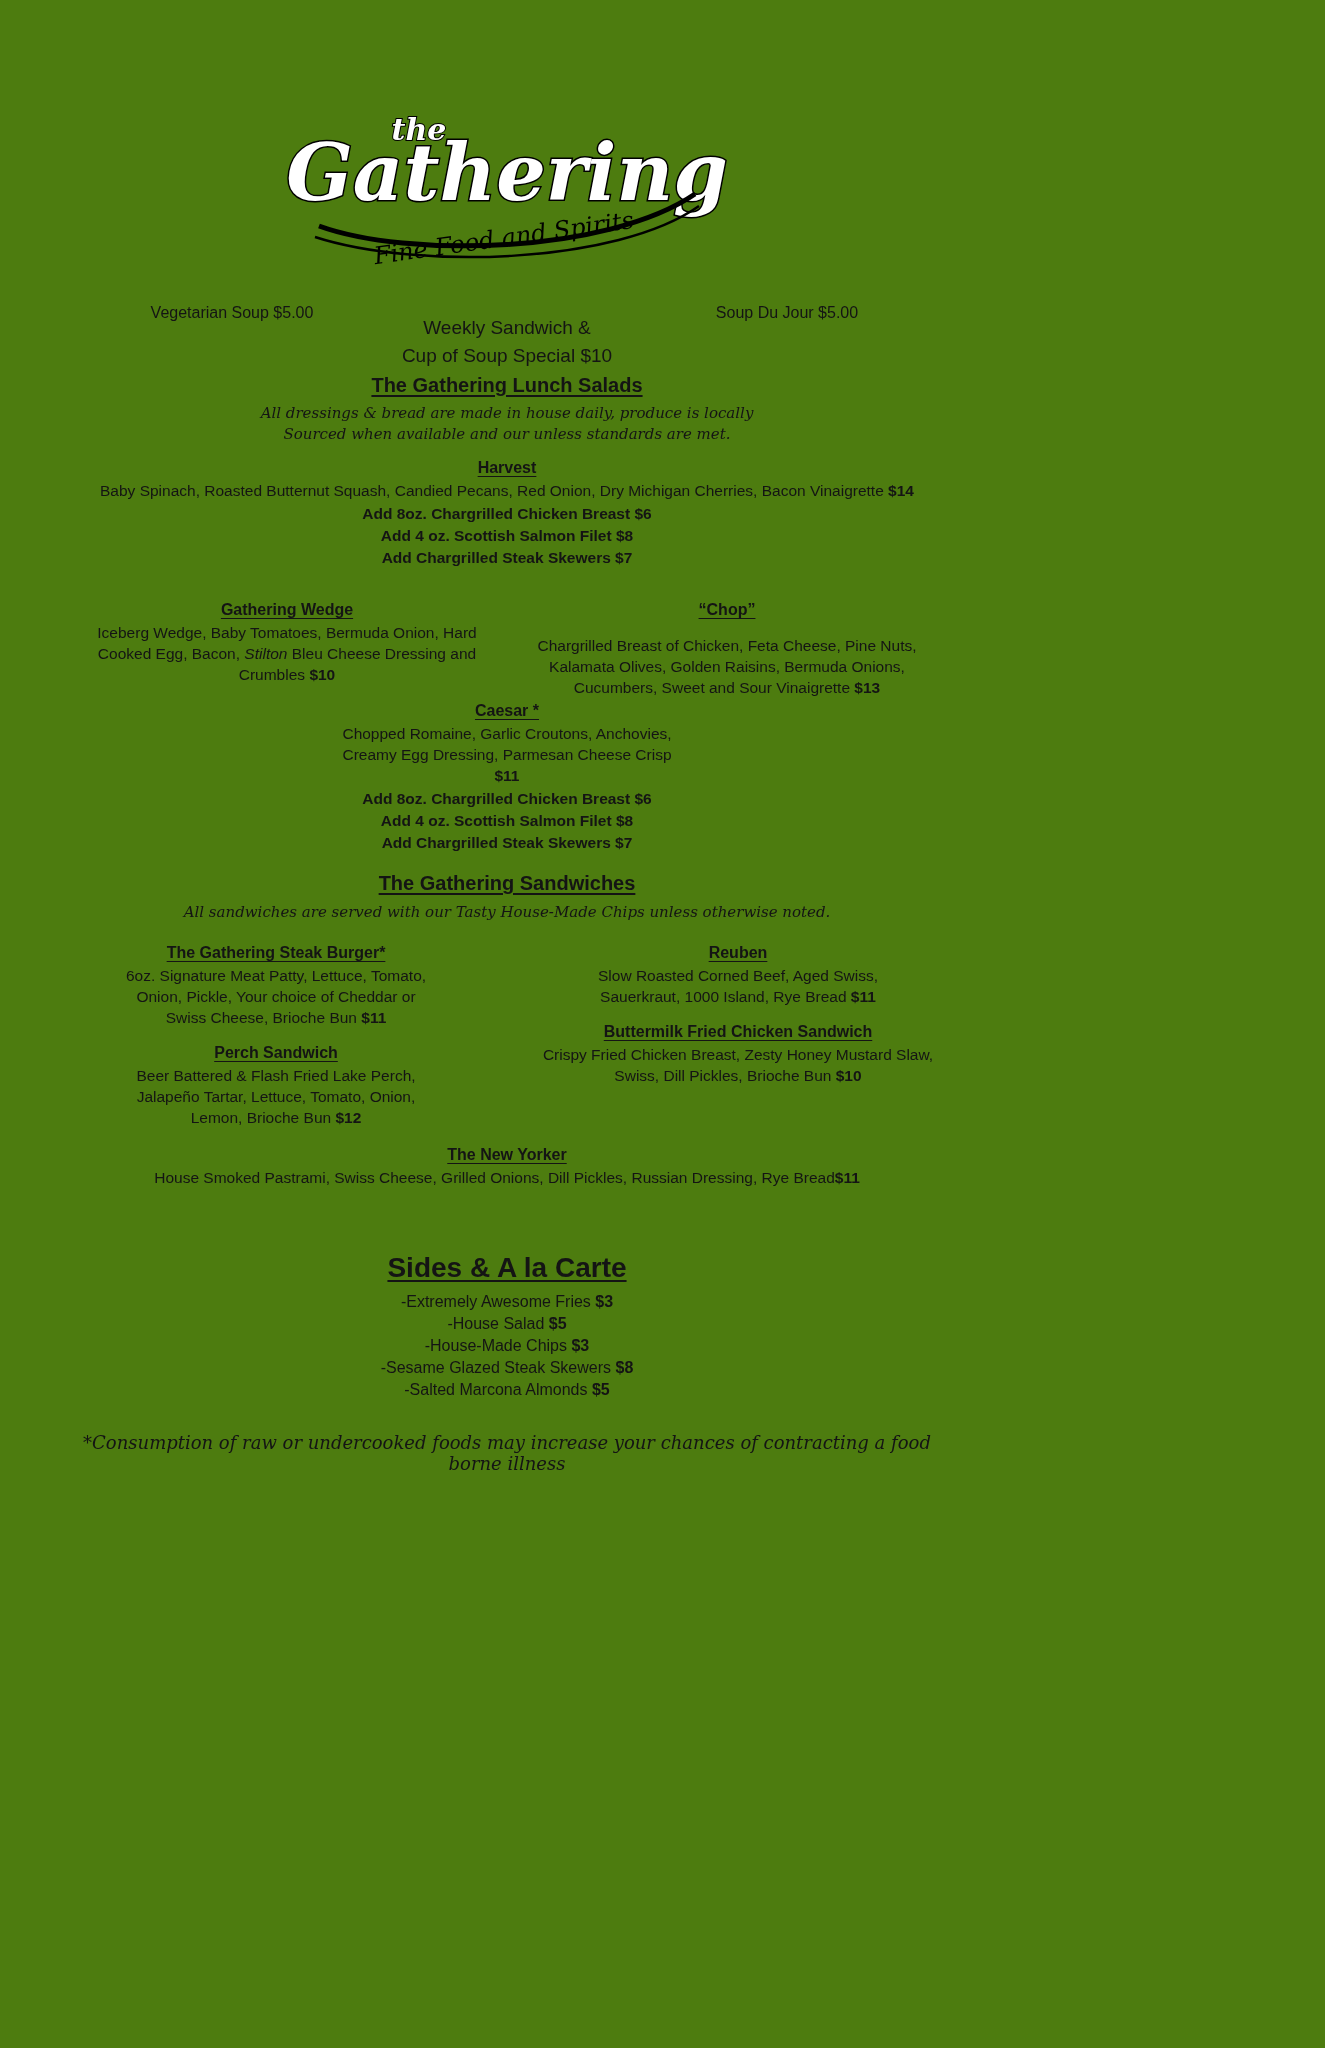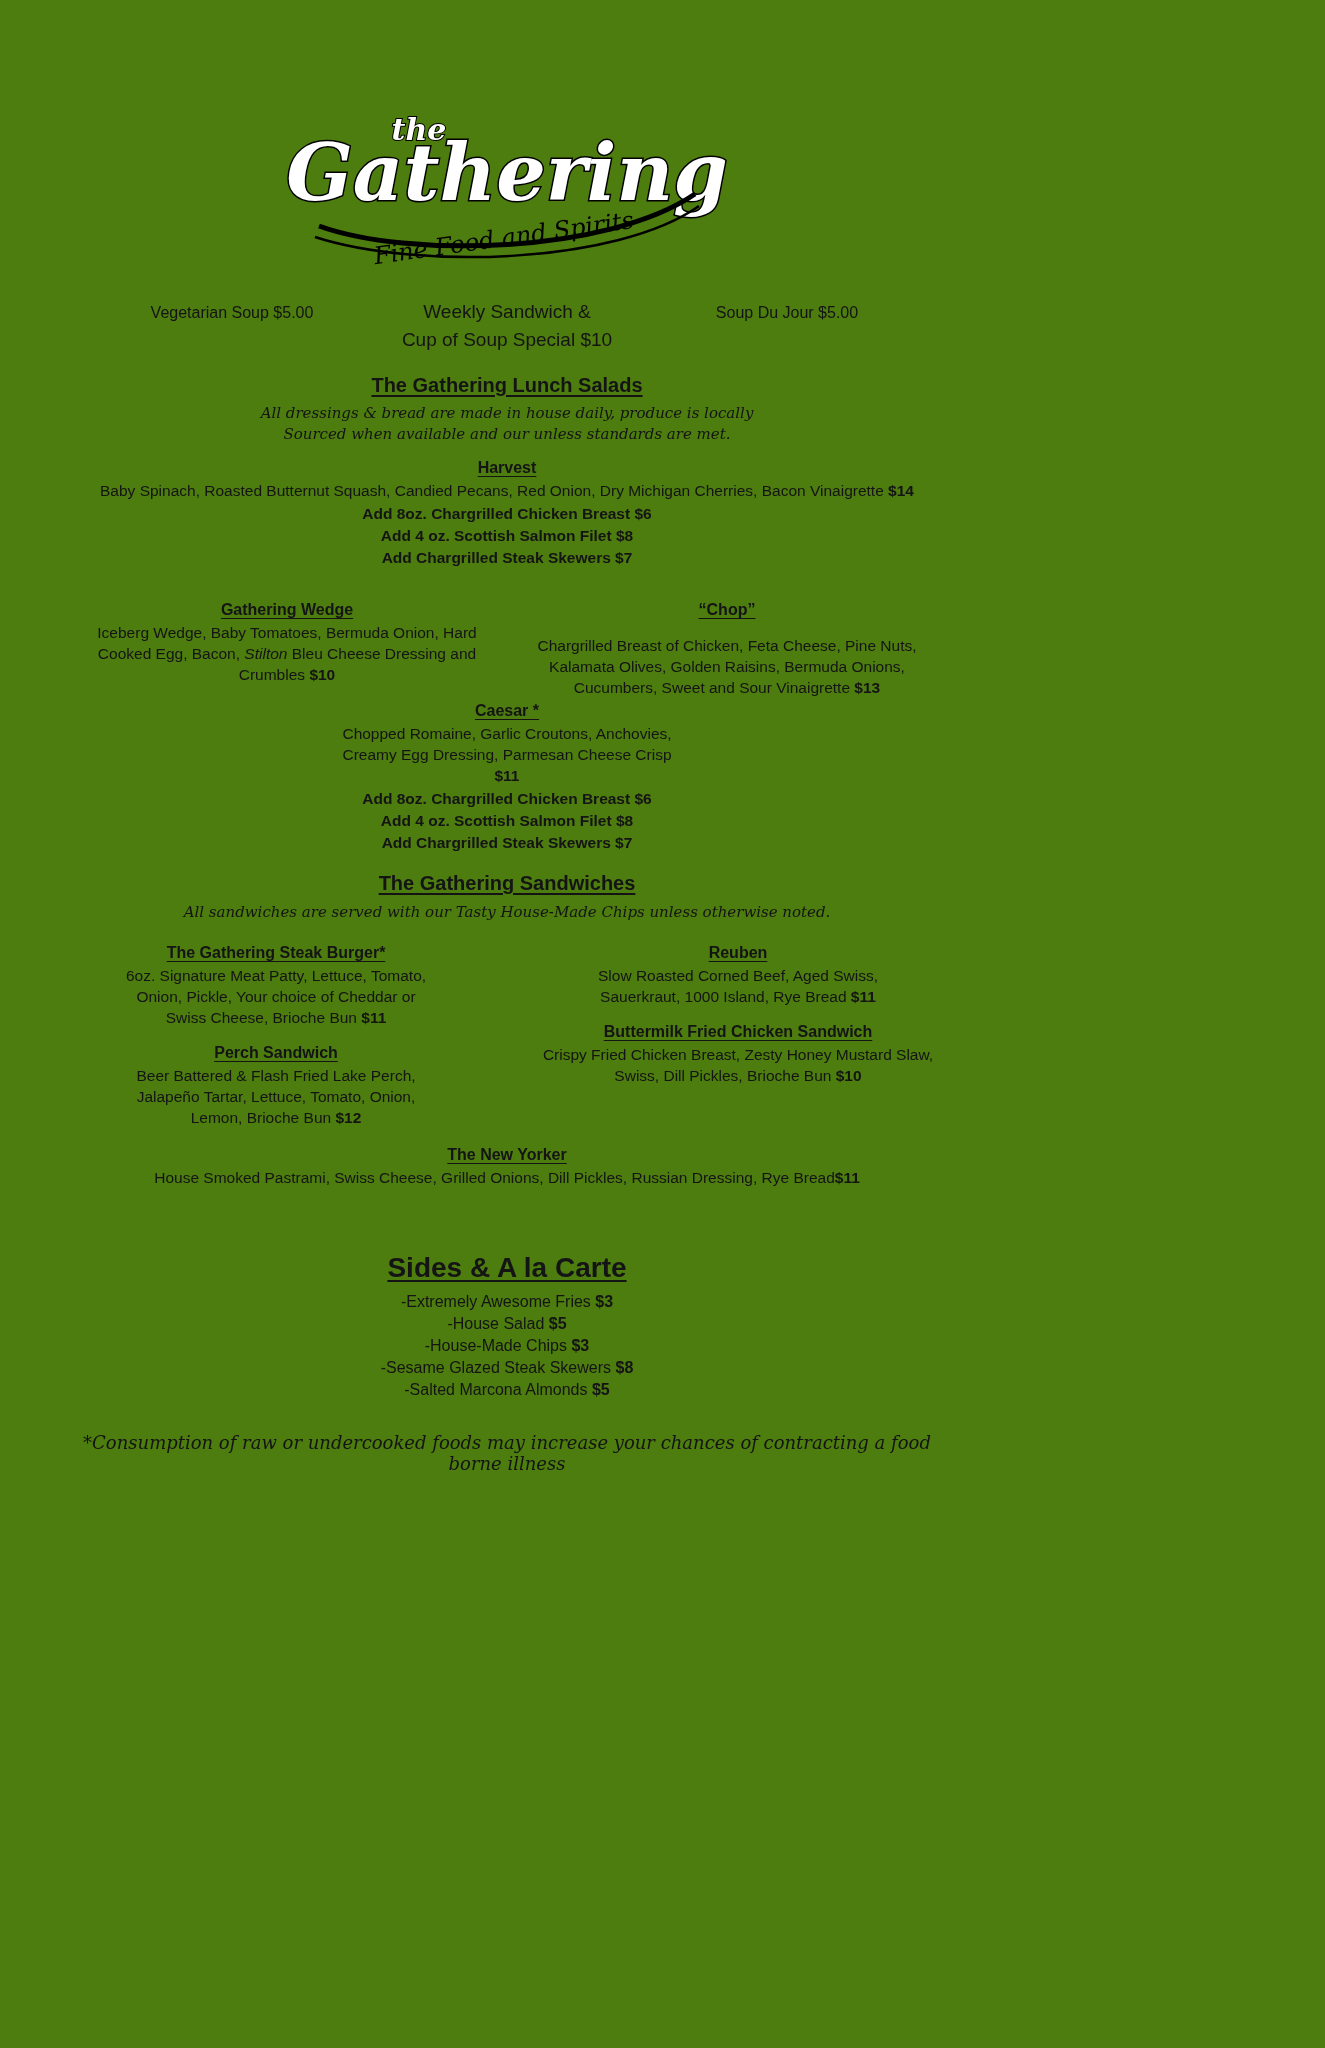--- a/index.html
+++ b/index.html
@@ -29,21 +29,21 @@
   }
   .logo-tagline {
     font-family:"DejaVu Serif", serif; font-style:italic;
     font-size:24px; fill:#000000; text-anchor:middle;
   }
 
   
   .soups { top:298px; height:64px; }
   .soup-left  { position:absolute; left:0;   top:6px; width:330px; text-align:center; font-size:16px; }
   .soup-right { position:absolute; right:0;  top:6px; width:320px; text-align:center; font-size:16px; }
-  .soup-center{ position:absolute; left:275px; top:0; width:330px; text-align:center;
+  .soup-center{ position:absolute; left:275px; top:16px; width:330px; text-align:center;
                 font-size:19px; line-height:28px; }
 
   .u { text-decoration:underline; text-underline-offset:3px; }
 
   .section-title { font-size:20px; font-weight:bold; }
   .title-salads     { top:374px; }
   .note { font-size:15px; font-style:italic; line-height:21px; font-family:"DejaVu Serif", serif; }
   .note-salads      { top:403px; }
 
   .item-title { font-size:16px; font-weight:bold; }

